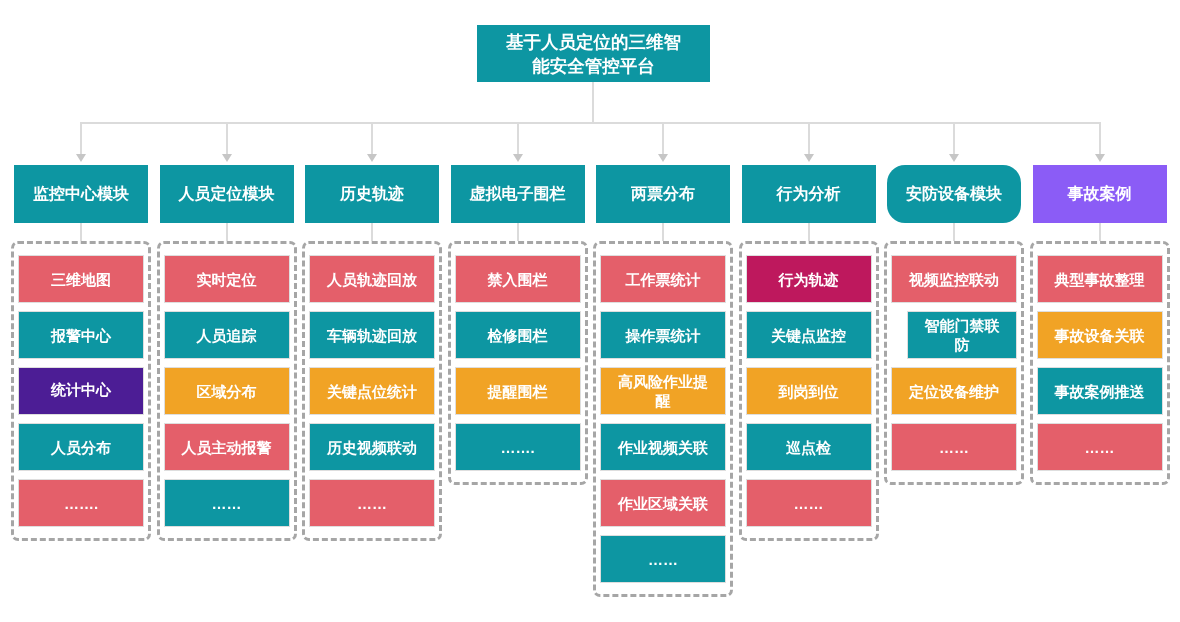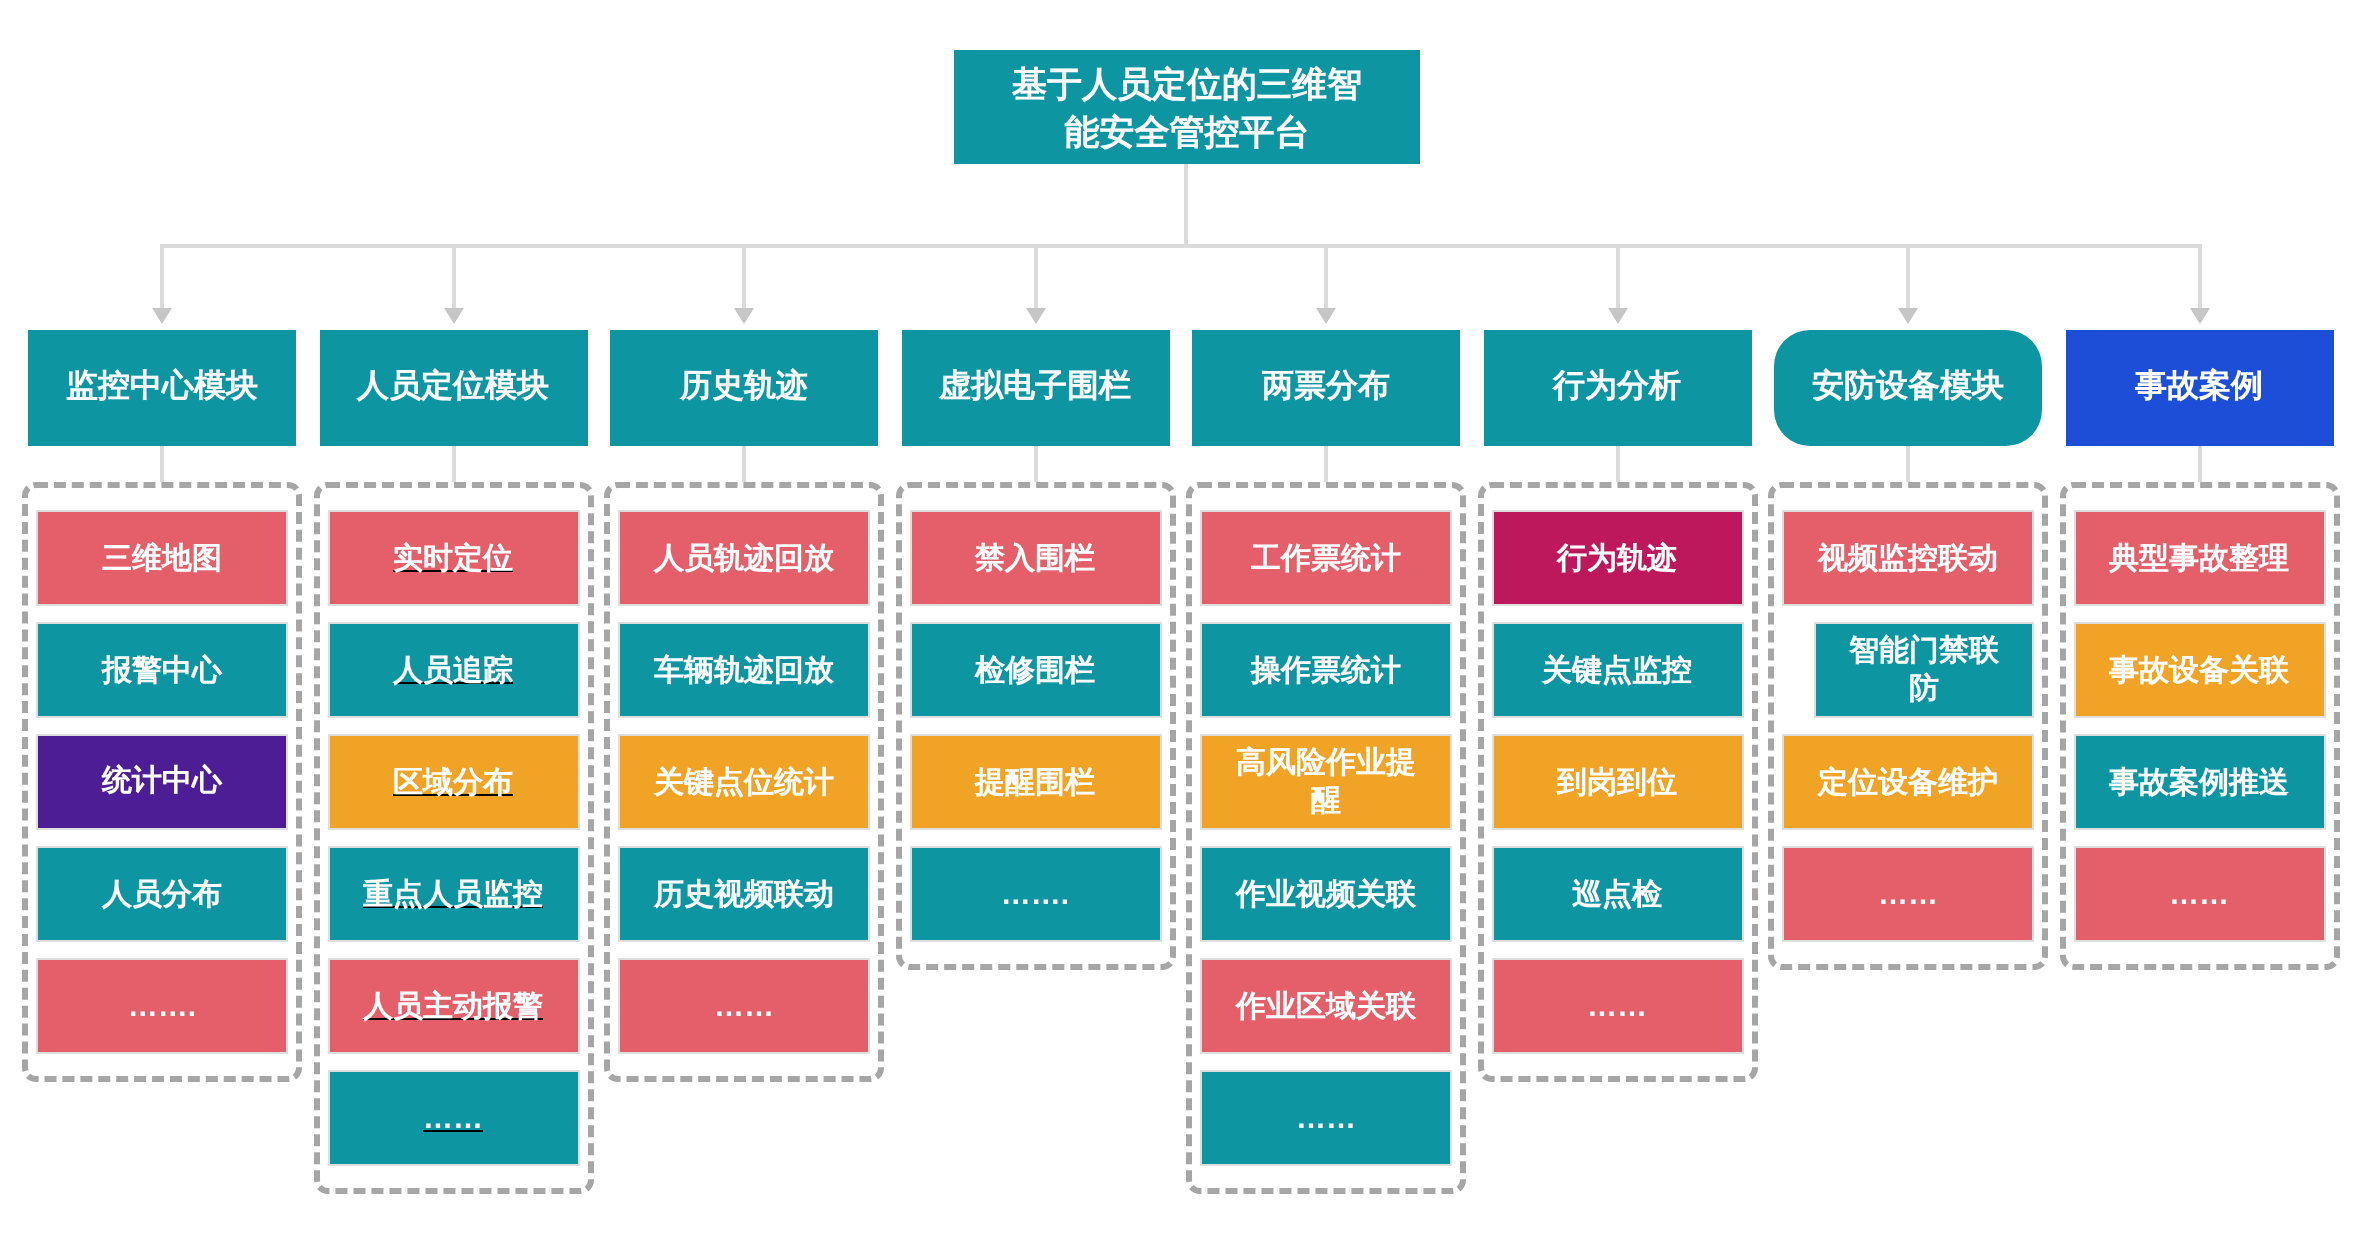--- a/index.html
+++ b/index.html
@@ -114,25 +114,24 @@
       <div class="items" style="border-color: rgb(166, 166, 166);">
         <div class="node item" style="background: rgb(228, 95, 106);">三维地图</div>
         <div class="node item" style="background: rgb(13, 150, 162);">报警中心</div>
         <div class="node item" style="background: #4c1d95; font-family: Liberation Mono, monospace;">统计中心</div>
         <div class="node item" style="background: rgb(13, 150, 162);">人员分布</div>
         <div class="node item" style="background: rgb(228, 95, 106);">…….</div>
       </div>
     </div>
     <div class="column">
       <div class="node col-header" style="background: rgb(13, 150, 162);">人员定位模块</div>
-      <div class="items" style="border-color: rgb(166, 166, 166); text-decoration: underline;">
+      <div class="items" style="border-color: rgb(166, 166, 166);">
         <div class="node item" style="background: rgb(228, 95, 106);">实时定位</div>
         <div class="node item" style="background: rgb(13, 150, 162);">人员追踪</div>
         <div class="node item" style="background: rgb(241, 163, 37);">区域分布</div>
-        <div class="node item" style="background: rgb(13, 150, 162);">重点人员监控</div>
         <div class="node item" style="background: rgb(228, 95, 106);">人员主动报警</div>
         <div class="node item" style="background: rgb(13, 150, 162);">……</div>
       </div>
     </div>
     <div class="column">
       <div class="node col-header" style="background: rgb(13, 150, 162);">历史轨迹</div>
       <div class="items" style="border-color: rgb(166, 166, 166);">
         <div class="node item" style="background: rgb(228, 95, 106);">人员轨迹回放</div>
         <div class="node item" style="background: rgb(13, 150, 162);">车辆轨迹回放</div>
         <div class="node item" style="background: rgb(241, 163, 37);">关键点位统计</div>
@@ -173,21 +172,21 @@
     <div class="column">
       <div class="node col-header" style="background: rgb(13, 150, 162); border-radius: 18px;">安防设备模块</div>
       <div class="items" style="border-color: rgb(166, 166, 166);">
         <div class="node item" style="background: rgb(228, 95, 106);">视频监控联动</div>
         <div class="node item" style="background: rgb(13, 150, 162); margin-left: 16px;">智能门禁联防</div>
         <div class="node item" style="background: rgb(241, 163, 37);">定位设备维护</div>
         <div class="node item" style="background: rgb(228, 95, 106);">……</div>
       </div>
     </div>
     <div class="column">
-      <div class="node col-header" style="background: #1d4ed8; text-align: center;">事故案例</div>
+      <div class="node col-header" style="background: #8b5cf6; text-align: center;">事故案例</div>
       <div class="items" style="border-color: rgb(166, 166, 166);">
         <div class="node item" style="background: rgb(228, 95, 106);">典型事故整理</div>
         <div class="node item" style="background: rgb(241, 163, 37);">事故设备关联</div>
         <div class="node item" style="background: rgb(13, 150, 162);">事故案例推送</div>
         <div class="node item" style="background: rgb(228, 95, 106);">……</div>
       </div>
     </div>
   </div>
 
 </body></html>

